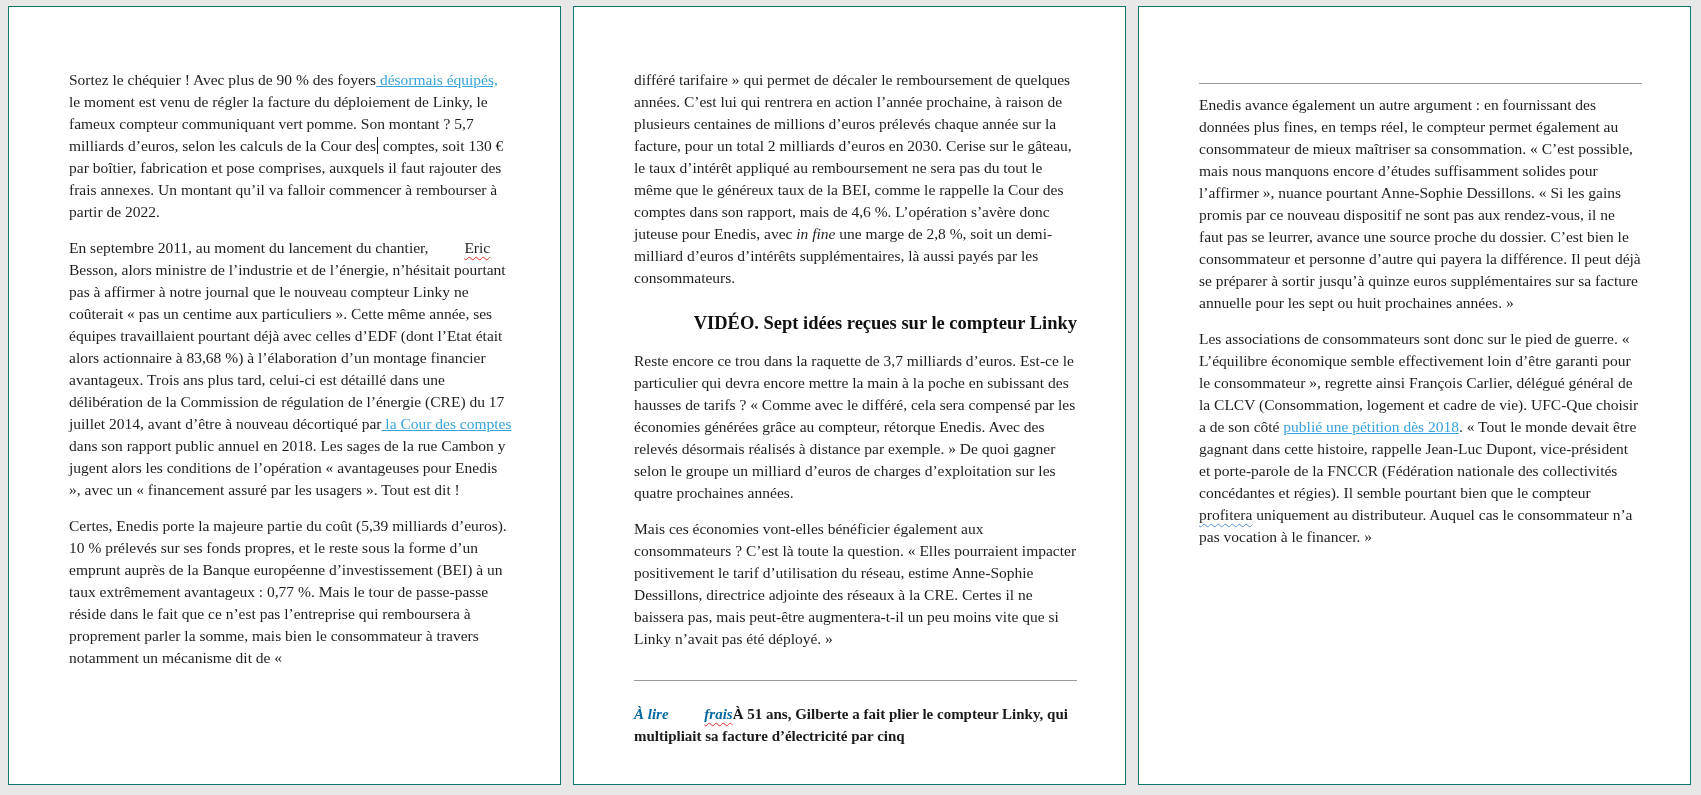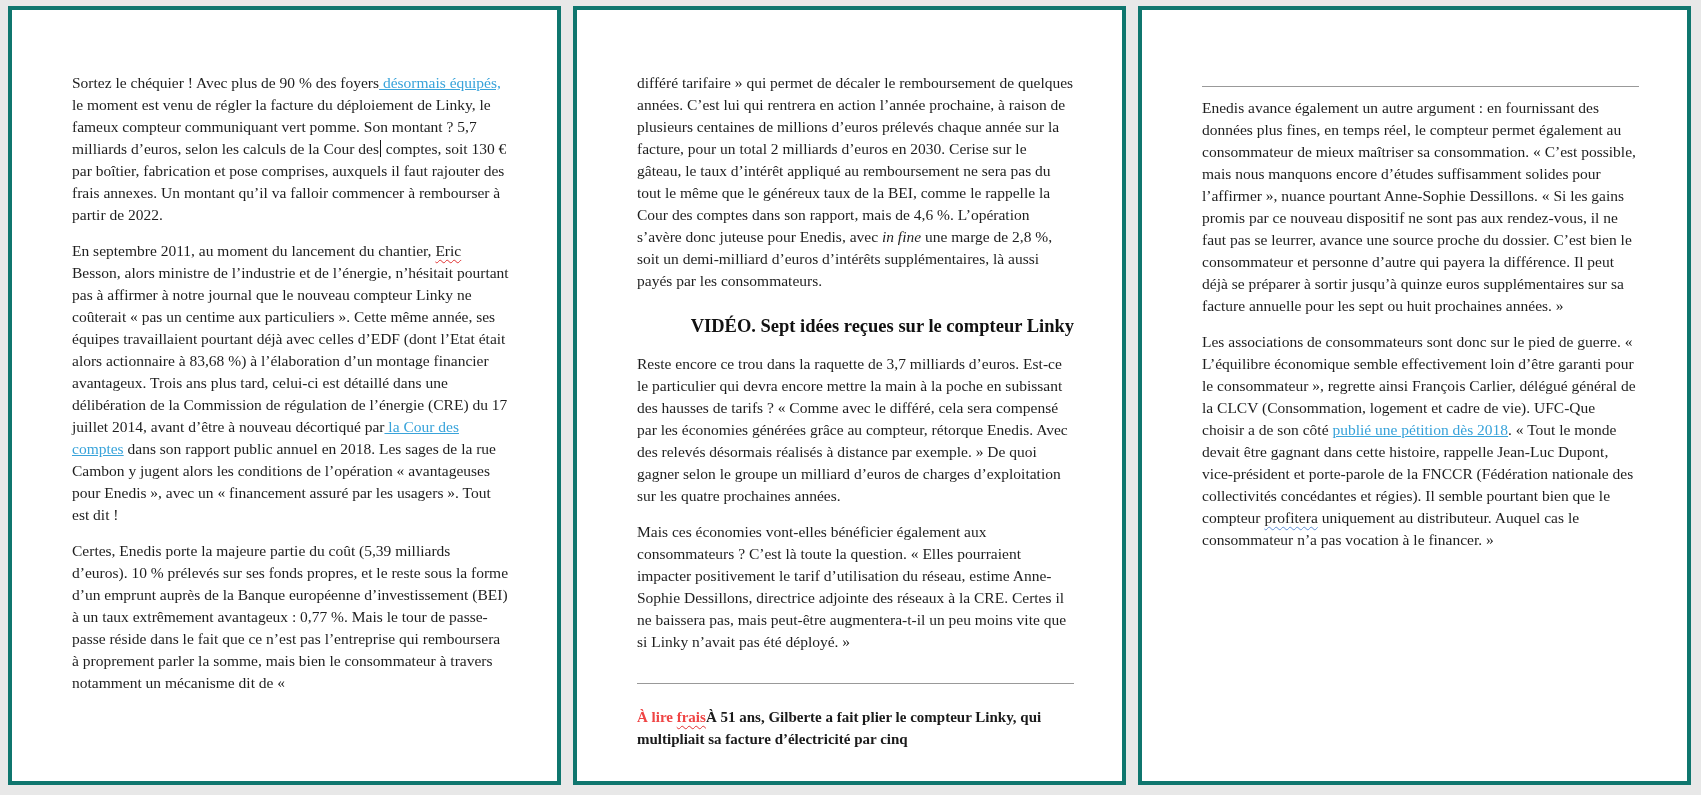--- a/index.html
+++ b/index.html
@@ -11,21 +11,21 @@
   .workspace {
     display: flex;
     gap: 12px;
     padding: 6px 0 0 8px;
     align-items: flex-start;
   }
   .page {
     box-sizing: border-box;
     width: 553px; height: 779px;
     background: #ffffff;
-    border: 4px solid #0f766e;
+    border: 1px solid #0f766e;
     padding: 62px 48px 40px 60px;
     overflow: hidden;
     font-family: "Liberation Serif", "DejaVu Serif", serif;
     font-size: 15.5px;
     line-height: 22px;
     color: #1e1e1e;
     cursor: text;
   }
   p.p { margin: 0 0 14px 0; }
   h2.h2 {
@@ -47,38 +47,40 @@
     text-decoration: underline;
     cursor: pointer;
   }
   .it { font-style: italic; }
   .sq-red {
     text-decoration-line: underline;
     text-decoration-style: wavy;
     text-decoration-color: #e03131;
     text-decoration-thickness: 1px;
     text-underline-offset: 3px;
+    margin-left: 32px;
   }
   .sq-blue {
     text-decoration-line: underline;
     text-decoration-style: wavy;
     text-decoration-color: #5b8dd6;
     text-decoration-thickness: 1px;
     text-underline-offset: 3px;
   }
   p.readalso {
     font-weight: bold;
     font-size: 15px;
     line-height: 22px;
     margin: 0;
     color: #1a1a1a;
   }
   .readalso-label {
-    color: #ef4444;
+    color: #0369a1;
     cursor: pointer;
+    font-style: italic;
   }
   .readalso-label.sq-red {
     text-decoration-line: underline;
     text-decoration-style: wavy;
     text-decoration-color: #e03131;
     text-decoration-thickness: 1px;
     text-underline-offset: 3px;
   }
   .caret {
     display: inline-block;

